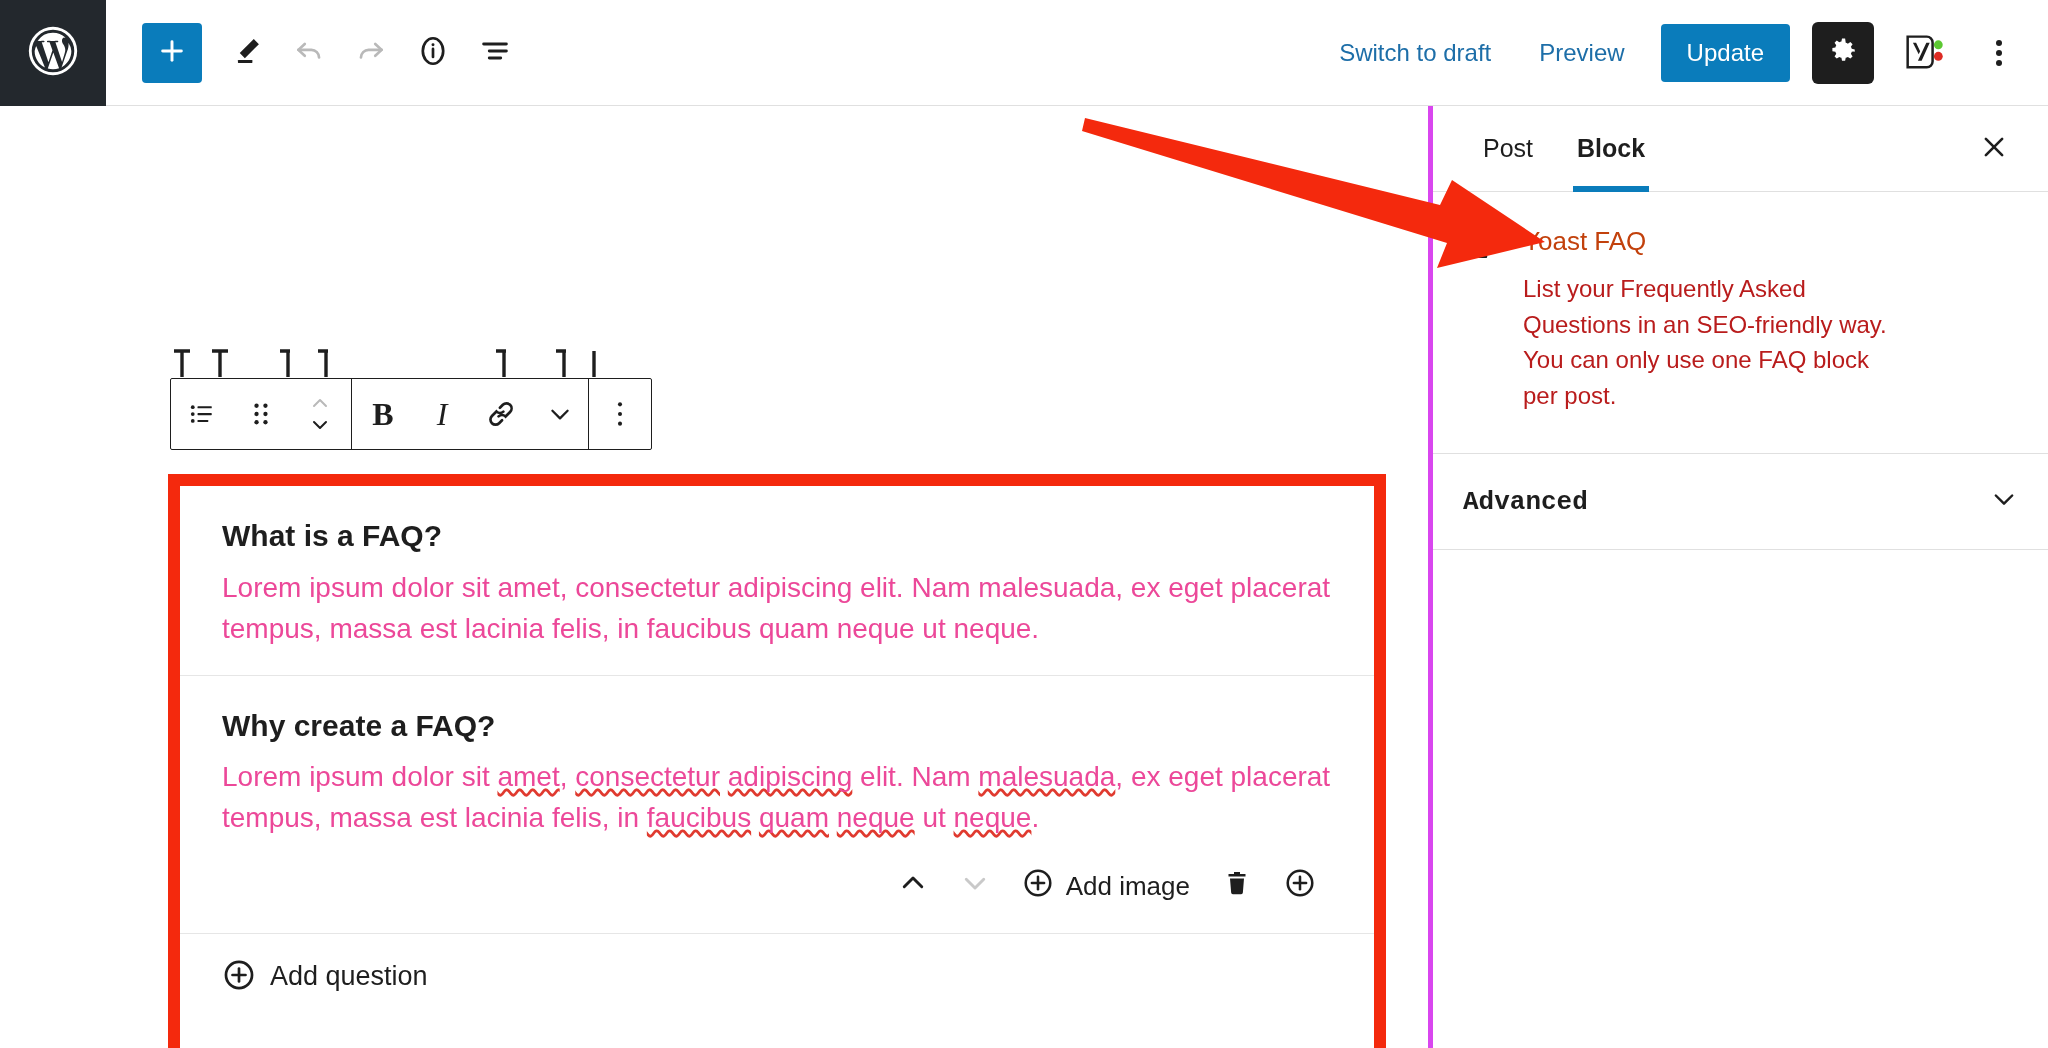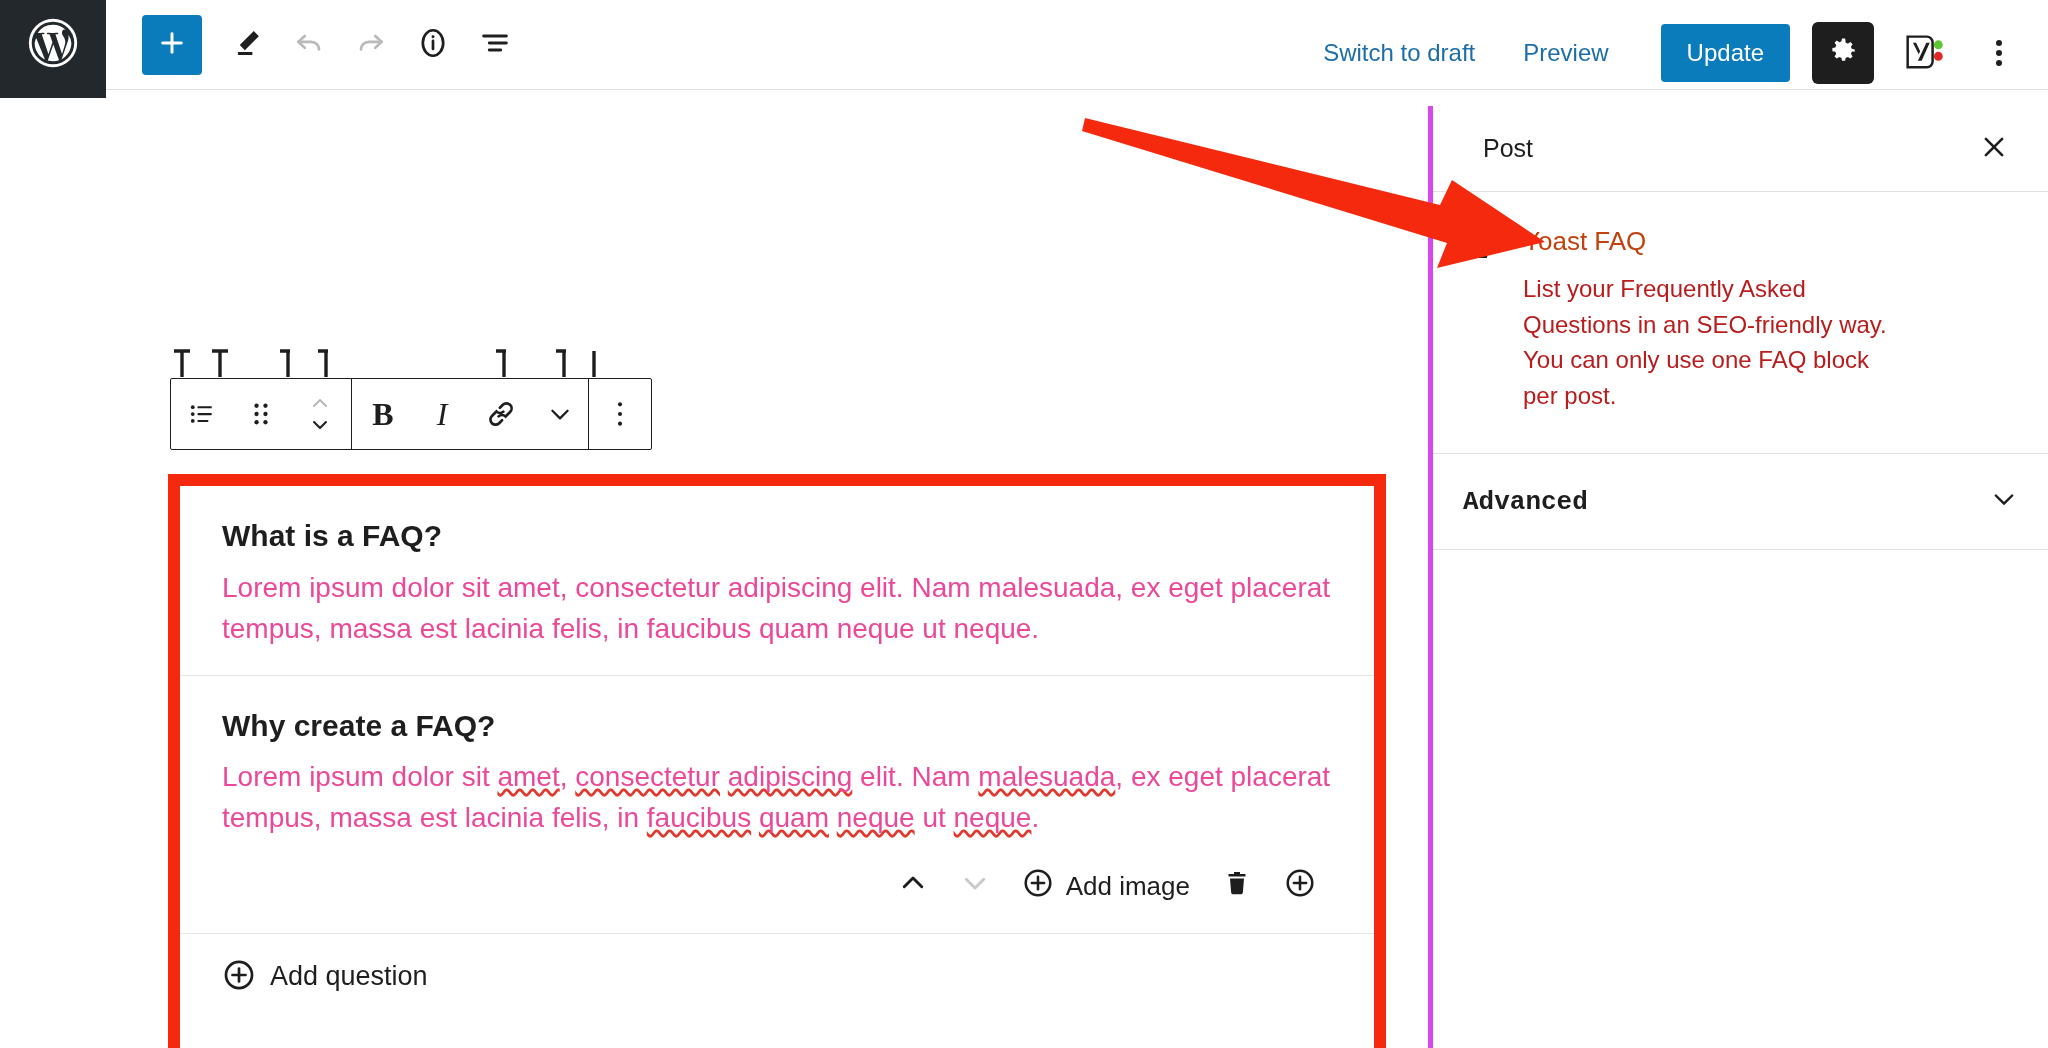--- a/index.html
+++ b/index.html
@@ -6,21 +6,21 @@
   html, body {
     width: 2048px; height: 1048px;
     background: #ffffff;
     font-family: "Liberation Sans", sans-serif;
     overflow: hidden;
   }
   #app { position: relative; width: 2048px; height: 1048px; background:#fff; }
 
   
   .header {
-    position: absolute; top: 0; left: 0; width: 2048px; height: 90px;
+    position: absolute; top: 0; left: 0; width: 2048px; height: 106px;
     background: #ffffff;
     border-bottom: 1px solid #e0e0e0;
     display: flex; align-items: center;
   }
   .wp-logo-box {
     width: 106px; height: 106px; background: #23282d;
     display: flex; align-items: center; justify-content: center;
     flex: 0 0 106px;
   }
   .wp-logo-box svg { width: 58px; height: 58px; }
@@ -43,21 +43,21 @@
     position: absolute; right: 0; top: 0; height: 106px;
     display: flex; align-items: center; padding-right: 22px; gap: 0;
   }
   .link-btn {
     color: #1d6ea8; font-size: 24px; background: none; border: none;
     cursor: pointer; padding: 0 24px; font-family: "Liberation Sans", sans-serif;
     white-space: nowrap;
   }
   .update-btn {
     background: #0a7cbb; color: #fff; font-size: 24px; border: none; border-radius: 4px;
-    padding: 0 26px; height: 58px; cursor: pointer; margin-left: 28px;
+    padding: 0 26px; height: 58px; cursor: pointer; margin-left: 12px;
     font-family: "Liberation Sans", sans-serif;
   }
   .gear-btn {
     width: 62px; height: 62px; background: #1e1e1e; border-radius: 6px;
     display: flex; align-items: center; justify-content: center; cursor: pointer;
     margin-left: 22px;
   }
   .gear-btn svg { width: 34px; height: 34px; }
   .yoast-btn {
     width: 66px; height: 62px; display: flex; align-items: center; justify-content: center;
@@ -433,20 +433,21 @@
           <span class="aq-label">Add question</span>
         </div>
 
       </div>
     </div>
   </div>
 
   <div class="sidebar">
     <div class="sb-tabs">
       <button class="sb-tab">Post</button>
+      <button class="sb-tab active">Block</button>
       <button class="sb-close">
         <span>
           <svg width="30" height="30" viewBox="0 0 24 24" fill="none" stroke="#1e1e1e" stroke-width="2.1" stroke-linecap="round">
             <line x1="5.5" y1="5.5" x2="18.5" y2="18.5"></line>
               <line x1="18.5" y1="5.5" x2="5.5" y2="18.5"></line>
           </svg>
         </span>
       </button>
     </div>
 

